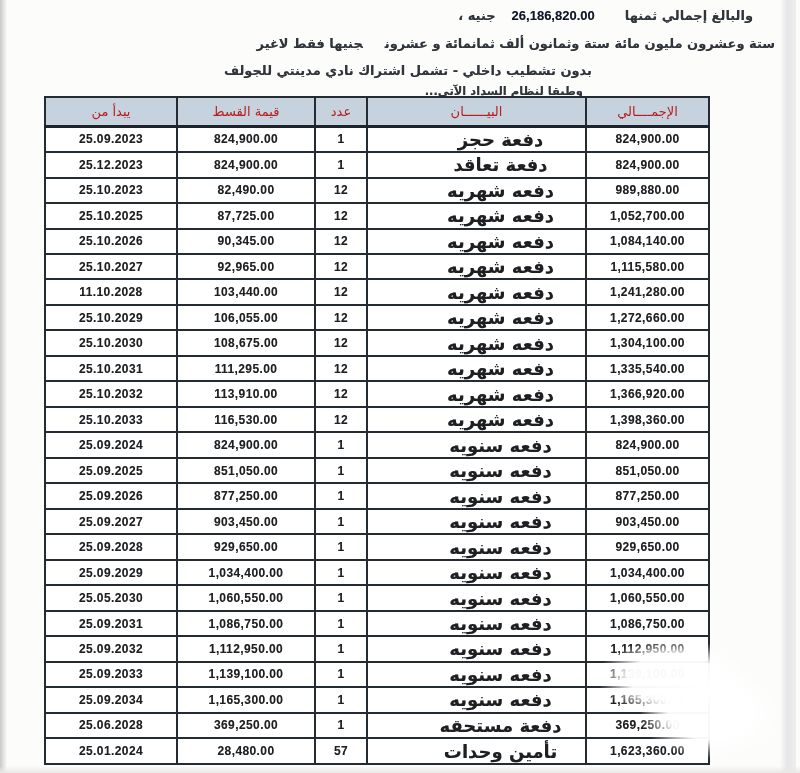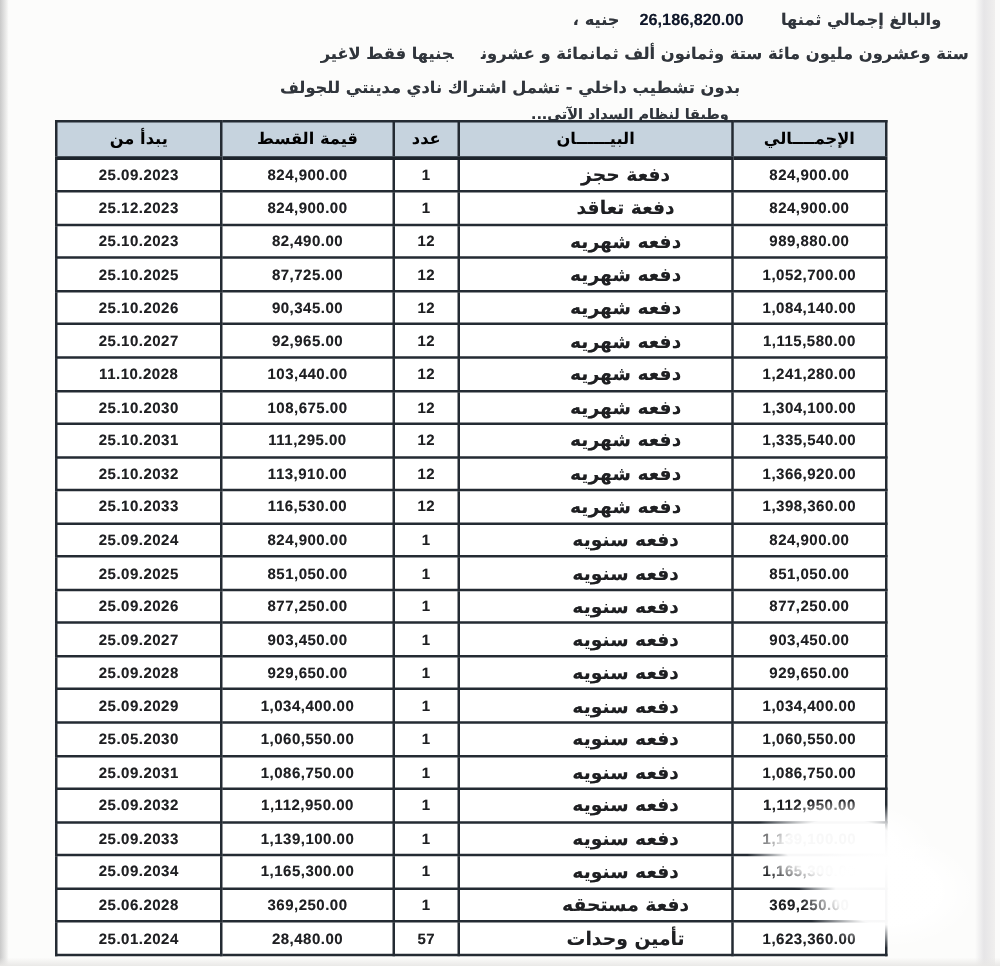--- a/index.html
+++ b/index.html
@@ -28,27 +28,27 @@
   .intro-3 { top:63px; right:208px; }
   .intro-4 { top:84px; right:217px; font-size:11.5px; }
   .intro-amount { font-family:"Liberation Sans", sans-serif; margin-right:30px; margin-left:16px;
       letter-spacing:0.4px; color:#0f172a; }
   .intro-tail { margin-right:22px; }
 
   
   .schedule-table { position:absolute; left:44px; top:96px; width:664px; height:669px;
       border-collapse:collapse; table-layout:fixed; background:#ffffff; z-index:2; }
   .schedule-table th, .schedule-table td { border:2px solid #242b33; vertical-align:middle; }
-  .schedule-table th { height:29px; background:#c6d3de; color:#000000;
-      font-size:13px; font-weight:bold; text-align:center; border-bottom:3px solid #1d242c; }
+  .schedule-table th { height:29px; background:#c6d3de; color:#b91c1c;
+      font-size:13px; font-weight:normal; text-align:center; border-bottom:3px solid #1d242c; }
   .schedule-table td { font-size:12px; font-weight:bold; color:#1e1f22; text-align:center;
       font-family:"Liberation Sans", sans-serif; letter-spacing:0.4px;
       text-shadow:0 0 0.4px rgba(30,30,30,0.4); }
   .schedule-table td.c3 { font-family:"DejaVu Sans", sans-serif; direction:rtl;
-      letter-spacing:0; padding-left:48px; font-size:15px; }
+      letter-spacing:0; padding-left:48px; font-size:18px; }
   .col-date { width:132px; } .col-inst { width:138px; } .col-count { width:52px; }
   .col-desc { width:219px; } .col-total { width:123px; }
 </style>
 </head>
 <body>
 
 <div class="page">
 
   <div class="scan-left-band"></div>
   <div class="scan-right-band"></div>
@@ -127,20 +127,27 @@
           <td class="c4">1,115,580.00</td>
         </tr>
         <tr>
           <td class="c0">11.10.2028</td>
           <td class="c1">103,440.00</td>
           <td class="c2">12</td>
           <td class="c3">دفعه شهريه</td>
           <td class="c4">1,241,280.00</td>
         </tr>
         <tr>
+          <td class="c0">25.10.2029</td>
+          <td class="c1">106,055.00</td>
+          <td class="c2">12</td>
+          <td class="c3">دفعه شهريه</td>
+          <td class="c4">1,272,660.00</td>
+        </tr>
+        <tr>
           <td class="c0">25.10.2030</td>
           <td class="c1">108,675.00</td>
           <td class="c2">12</td>
           <td class="c3">دفعه شهريه</td>
           <td class="c4">1,304,100.00</td>
         </tr>
         <tr>
           <td class="c0">25.10.2031</td>
           <td class="c1">111,295.00</td>
           <td class="c2">12</td>

